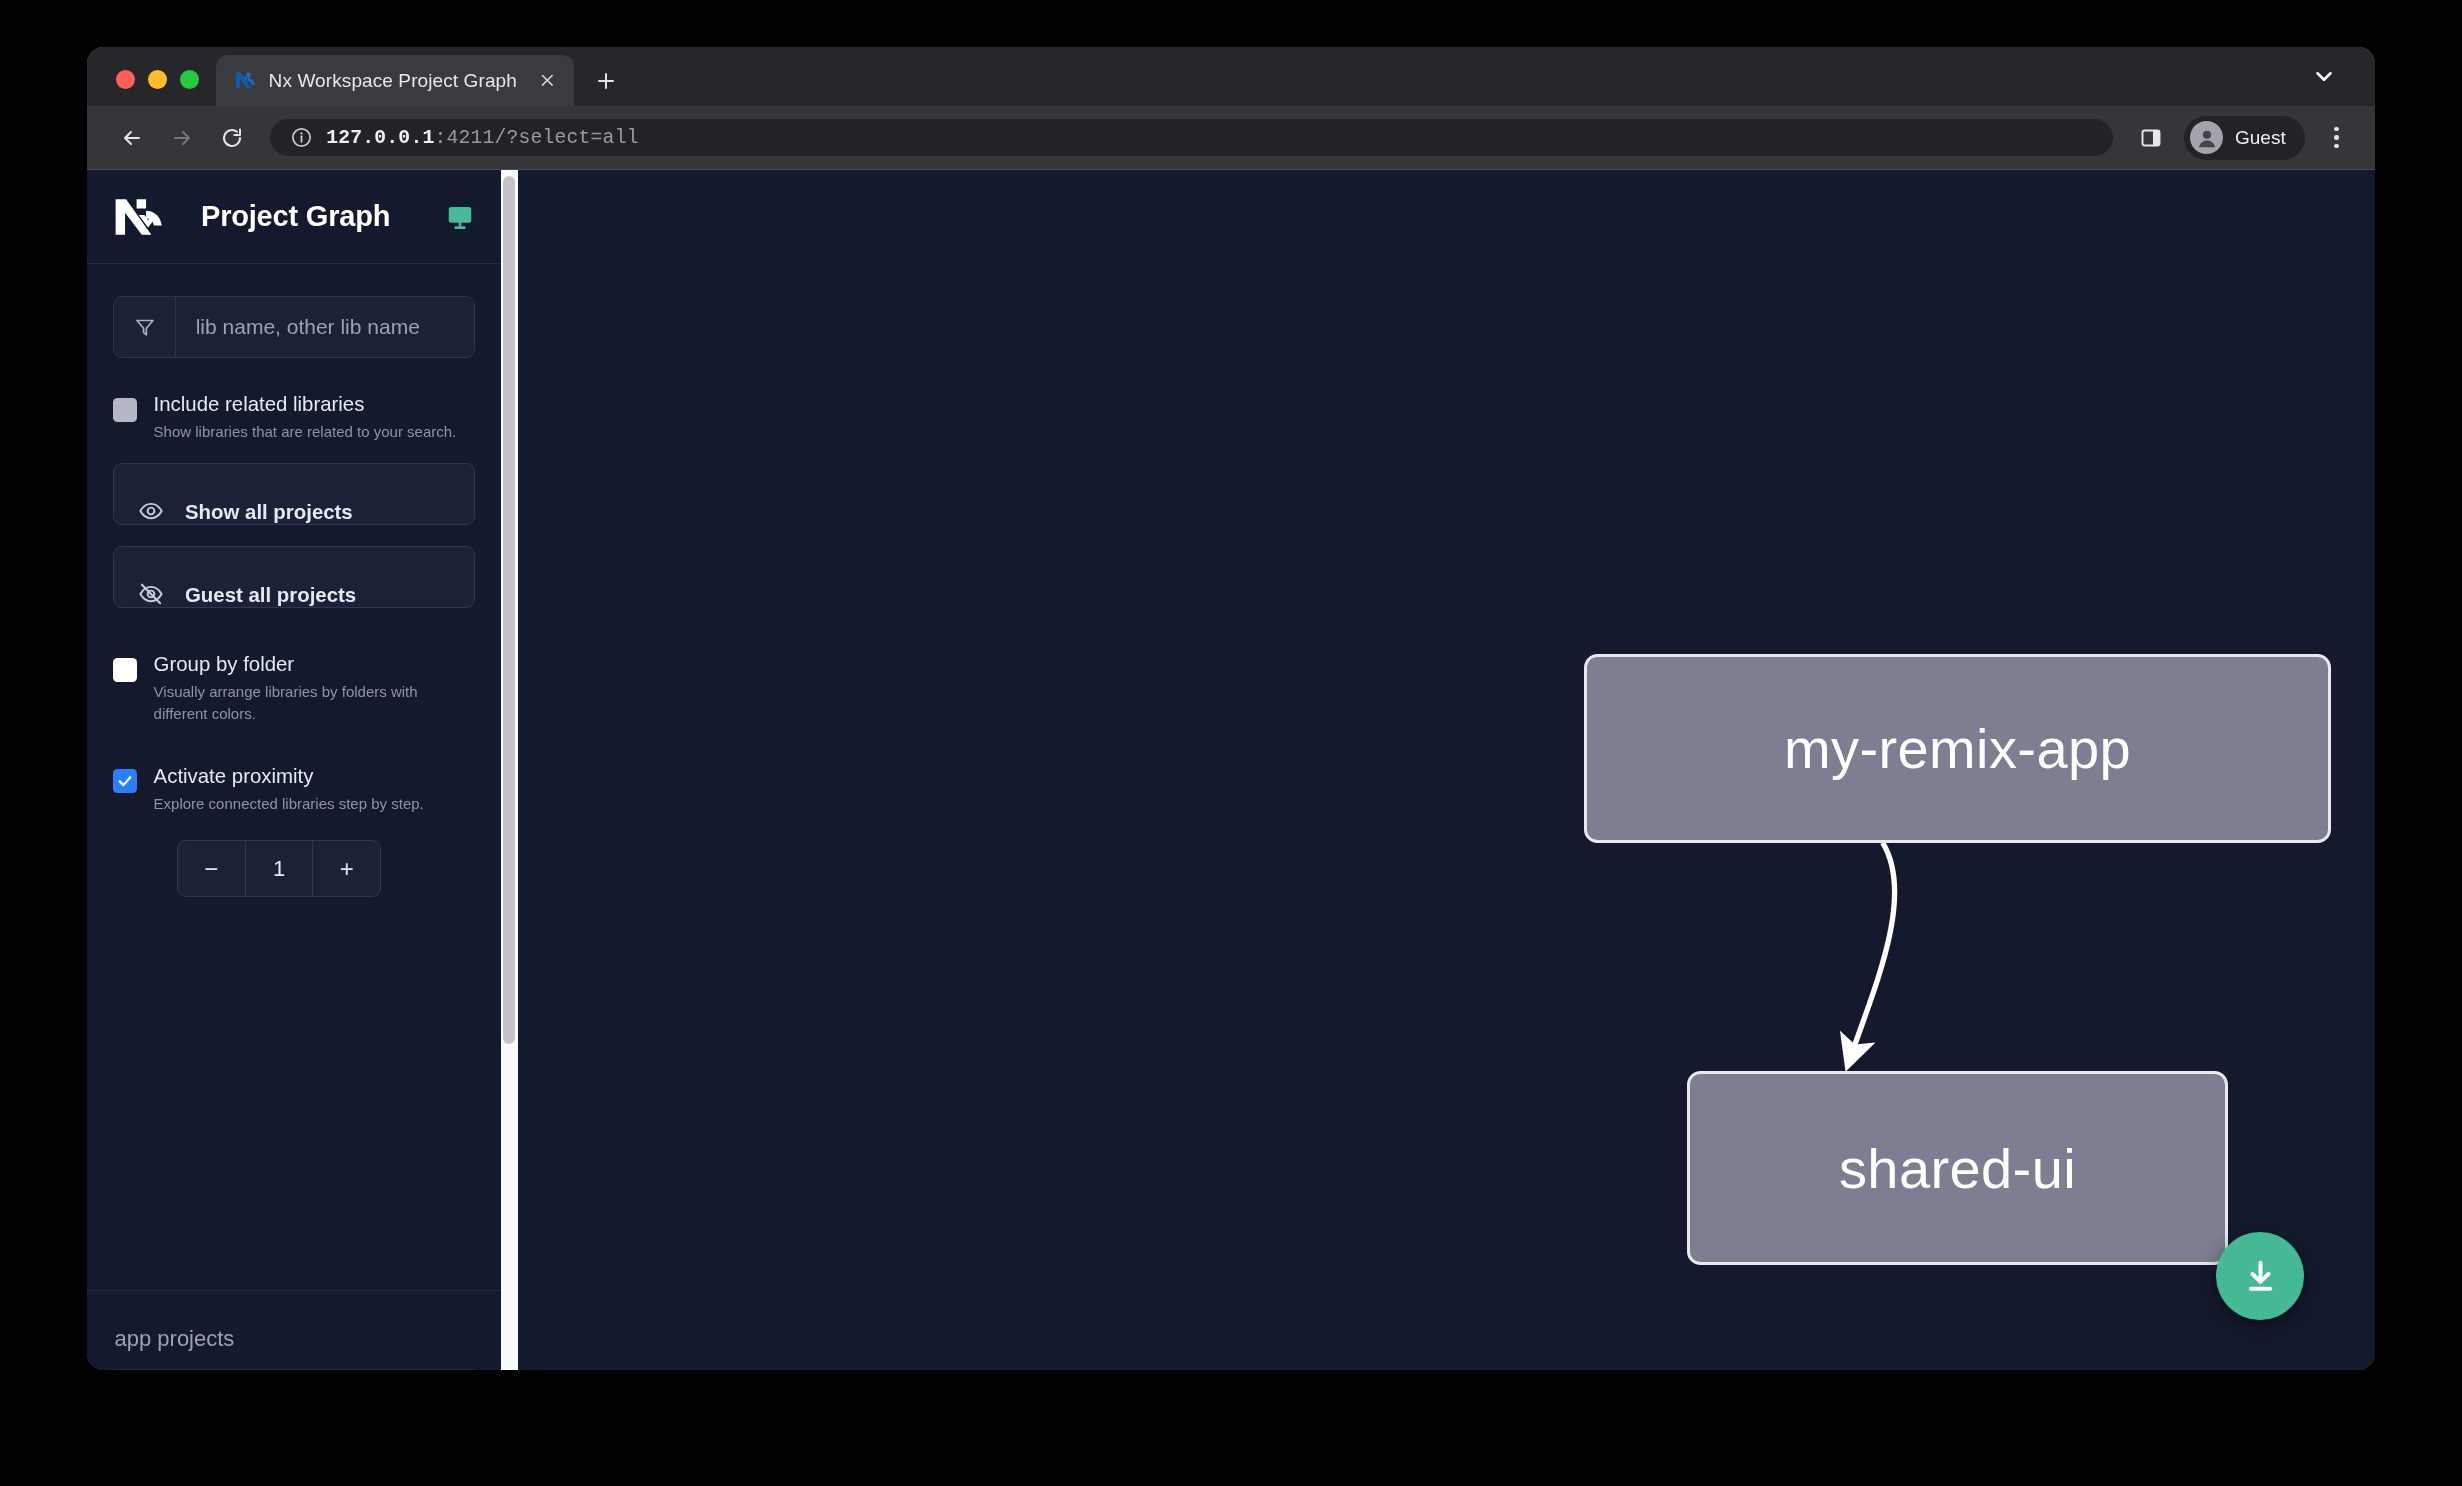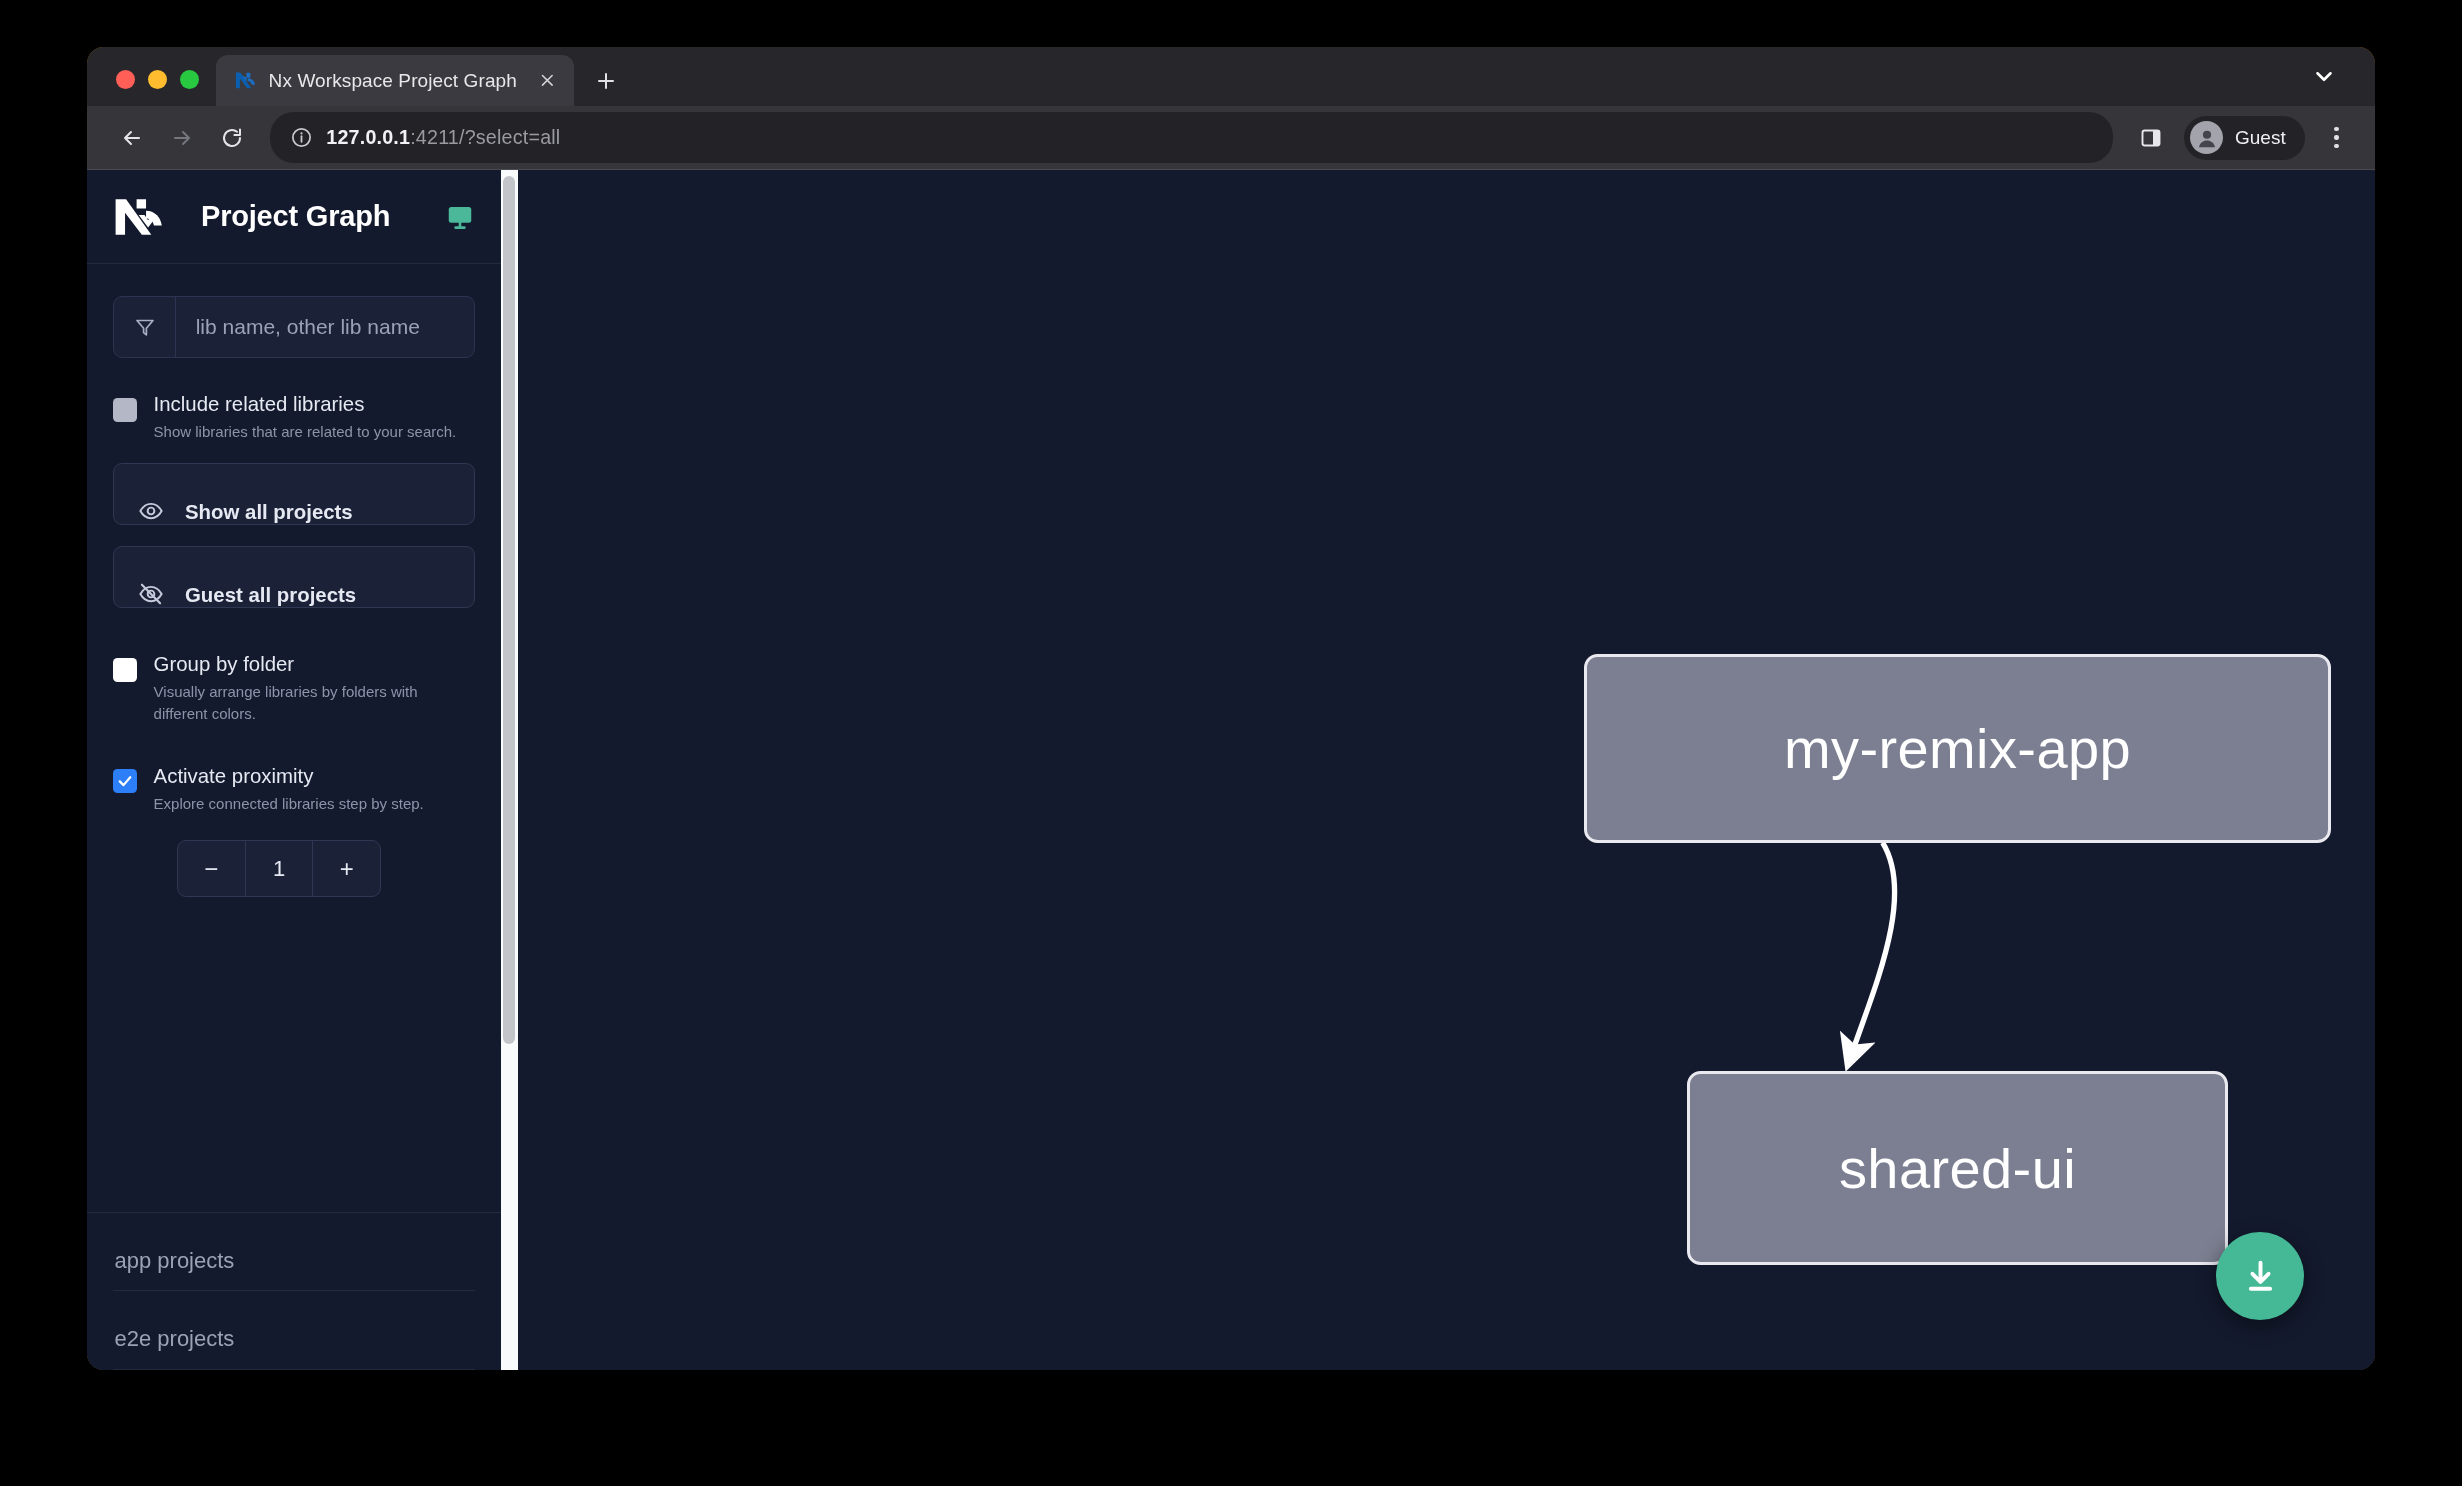--- a/index.html
+++ b/index.html
@@ -92,28 +92,29 @@
     width: 47px; height: 47px;
     display: flex; align-items: center; justify-content: center;
     border-radius: 50%;
     color: #e5e5e8;
     flex: none;
   }
   .nav-btn.disabled { color: #76767e; }
 
   #omnibox {
     flex: 1 1 auto;
-    height: 51px;
+    height: 37px;
     background: #232327;
     border-radius: 24px;
     display: flex; align-items: center;
     padding: 0 19.7px;
     gap: 13.6px;
     margin: 0 13.6px 0 12px;
     min-width: 0;
+    font-family: Liberation Mono, monospace;
   }
   #omnibox-url {
     font-size: 19.7px;
     color: #9a9aa2;
     white-space: nowrap;
     overflow: hidden;
     letter-spacing: 0.2px;
   }
   #omnibox-url b { color: #f2f2f4; font-weight: 700; }
 
@@ -509,21 +510,20 @@
 
         <div id="proximity-stepper">
           <span class="stepper-btn">−</span>
           <span id="stepper-value">1</span>
           <span class="stepper-btn">+</span>
         </div>
       </div>
 
       <div id="sidebar-sections">
         <div class="project-section">app projects</div>
-        <div class="project-section">e2e projects</div>
       </div>
     </div>
 
     <div id="sidebar-scrollbar">
       <div id="sidebar-scrollbar-thumb"></div>
     </div>
 
     <div id="graph-canvas">
 
       <svg id="graph-edge" viewBox="0 0 2455 1588" preserveAspectRatio="none">

